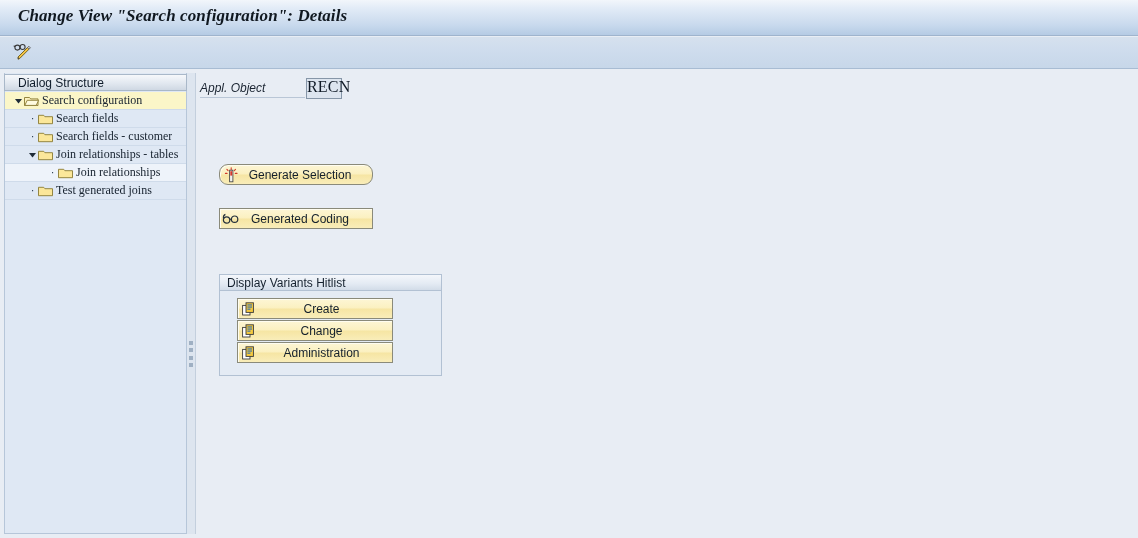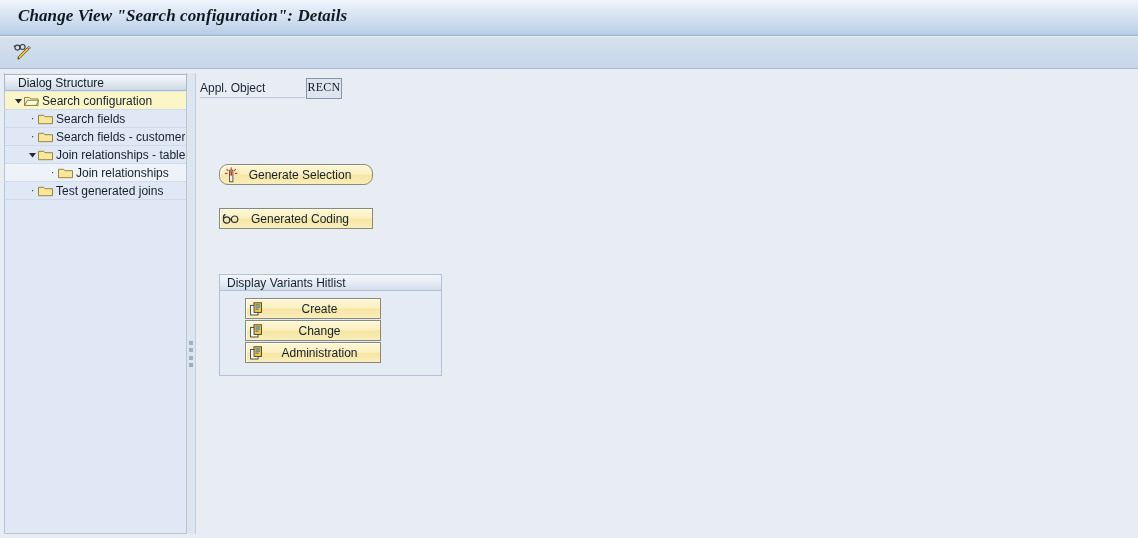--- a/index.html
+++ b/index.html
@@ -157,20 +157,21 @@
     width: 16px;
     height: 13px;
     flex: 0 0 auto;
     margin-right: 2px;
     display: flex;
     align-items: center;
   }
   .tree-row .lbl {
     overflow: hidden;
     text-overflow: clip;
+    font-family: Liberation Serif, serif;
   }
 
   
   .splitter {
     position: absolute;
     left: 187px;
     top: 73px;
     width: 8px;
     height: 461px;
     background: #dde5ef;
@@ -213,32 +214,33 @@
     height: 20px;
   }
   .field-label {
     width: 105px;
     font-size: 12px;
     color: #1a2431;
     border-bottom: 1px solid #b9c6d6;
     height: 19px;
     line-height: 19px;
     box-sizing: border-box;
+    font-style: italic;
   }
   .field-gap {
     width: 1px;
   }
   .field-input {
     width: 36px;
     height: 21px;
     background: #dde5ef;
     border: 1px solid #8696a8;
     box-sizing: border-box;
     font-family: "Liberation Serif", serif;
-    font-size: 12px;
+    font-size: 16px;
     color: #101a26;
     text-align: center;
     line-height: 16px;
     letter-spacing: 0.2px;
   }
 
   
   .act-btn {
     position: absolute;
     height: 21px;
@@ -287,21 +289,21 @@
     height: 16px;
     background: linear-gradient(to bottom, #f4f7fb 0%, #e3eaf3 60%, #d2dce8 100%);
     border-bottom: 1px solid #b2c1d3;
     box-sizing: border-box;
     display: flex;
     align-items: center;
     padding-left: 7px;
     font-size: 12px;
     color: #16222f;
   }
-  .group .act-btn { left: 25px; width: 136px; }
+  .group .act-btn { left: 17px; width: 156px; }
   #btn-create         { top: 23px; }
   #btn-change         { top: 45px; }
   #btn-administration { top: 67px; }
   .group .act-btn .btxt { padding-right: 8px; }
 
   
   .statusbar {
     position: absolute;
     left: 0; bottom: 0;
     width: 1138px;

